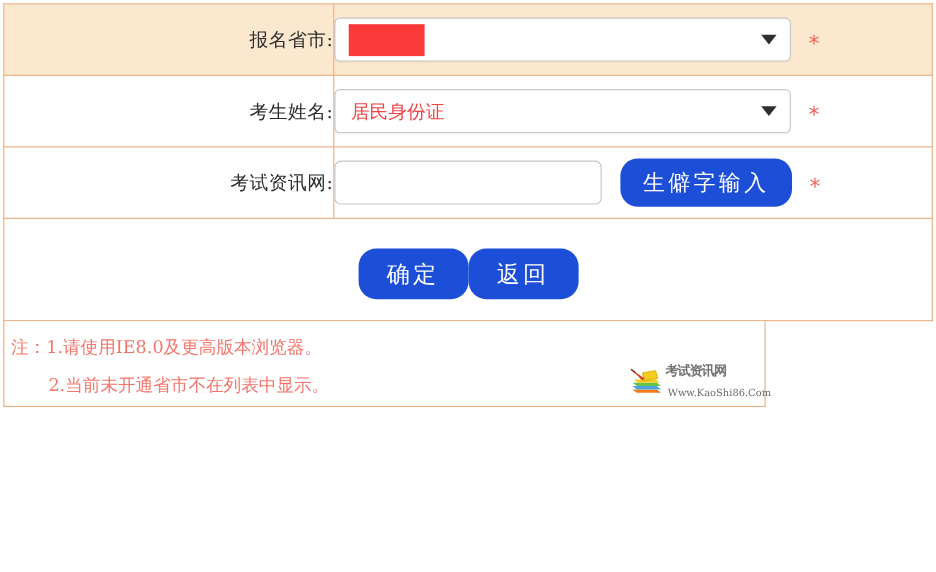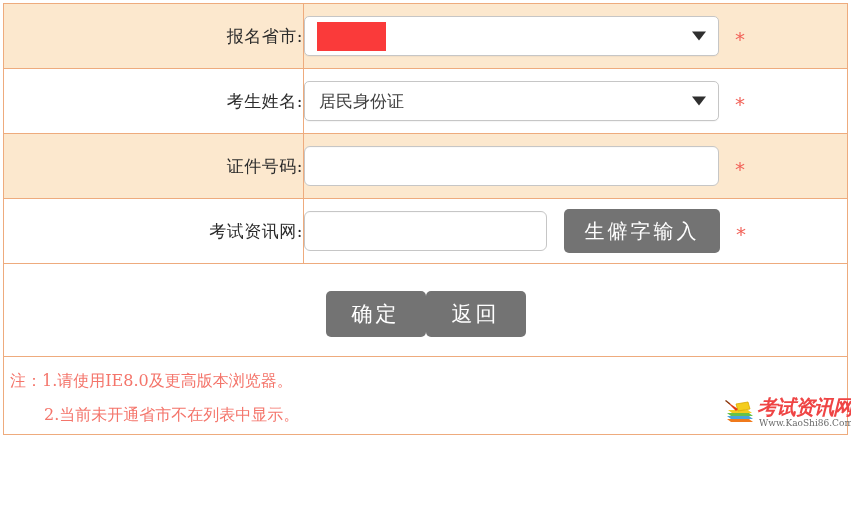--- a/index.html
+++ b/index.html
@@ -73,21 +73,21 @@
     border-radius: 5px;
     box-sizing: border-box;
     display: flex;
     align-items: center;
     position: relative;
     box-shadow: 0 1px 1px rgba(0,0,0,0.04);
   }
   .select-value {
     font-family: "DejaVu Serif", "Liberation Serif", serif;
     font-size: 17px;
-    color: #404040;
+    color: #ef4444;
     padding-left: 14px;
     white-space: nowrap;
   }
   .redacted-block {
     width: 69px;
     height: 29px;
     background: #fa3a3a;
     margin-left: 12px;
   }
   .select-arrow {
@@ -114,24 +114,24 @@
     font-size: 15px;
     color: #333;
     padding: 0 10px;
     outline: none;
   }
   .input-wide   { width: 415px; }
   .input-medium { width: 243px; }
 
   
   .btn-orange {
-    background: #737373;
+    background: #1d4ed8;
     color: #ffffff;
     border: none;
-    border-radius: 5px;
+    border-radius: 16px;
     font-family: "DejaVu Serif", "Liberation Serif", serif;
     letter-spacing: 3px;
     cursor: pointer;
   }
   .btn-rare {
     width: 156px;
     height: 44px;
     font-size: 20px;
     margin-left: 17px;
   }
@@ -194,21 +194,21 @@
     padding-top: 8px;
   }
   .btn-main {
     width: 100px;
     height: 46px;
     font-size: 21px;
   }
 
   
   .notes {
-    width: 845px;
+    width: 693px;
     margin: 0 0 0 3px;
     border: 1px solid #eeab7d;
     border-top: none;
     box-sizing: border-box;
     height: 78px;
     position: relative;
     background: #ffffff;
     padding-left: 13px;
   }
   .note-line {
@@ -234,23 +234,22 @@
     top: 8px;
     width: 30px;
     height: 24px;
   }
   .wm-title {
     position: absolute;
     left: 34px;
     top: 2px;
     font-family: "DejaVu Sans", "Liberation Sans", sans-serif;
     font-weight: bold;
-    font-style: italic;
-    font-size: 20px;
-    color: #ef4444;
+    font-size: 12px;
+    color: #737373;
     letter-spacing: -1px;
     white-space: nowrap;
   }
   .wm-url {
     position: absolute;
     left: 36px;
     top: 26px;
     font-family: "DejaVu Serif", "Liberation Serif", serif;
     font-size: 9px;
     color: #6a6a6a;
@@ -288,31 +287,20 @@
           <div class="field-inner">
             <div class="select-box">
               <span class="select-value">居民身份证</span>
               <span class="select-arrow"></span>
             </div>
             <span class="req-star">*</span>
           </div>
         </td>
       </tr>
 
-      <tr class="row-odd">
-        <td class="cell-label">
-          <span class="label-text">证件号码:</span>
-        </td>
-        <td class="cell-field">
-          <div class="field-inner">
-            <input class="text-input input-wide" type="text" value="" style="">
-            <span class="req-star">*</span>
-          </div>
-        </td>
-      </tr>
 
       <tr class="row-even">
         <td class="cell-label">
           <span class="label-text">考试资讯网:</span>
         </td>
         <td class="cell-field">
           <div class="field-inner">
             <input class="text-input input-medium" type="text" value="" style="">
             <button class="btn-orange btn-rare">生僻字输入</button>
             <span class="req-star">*</span>

